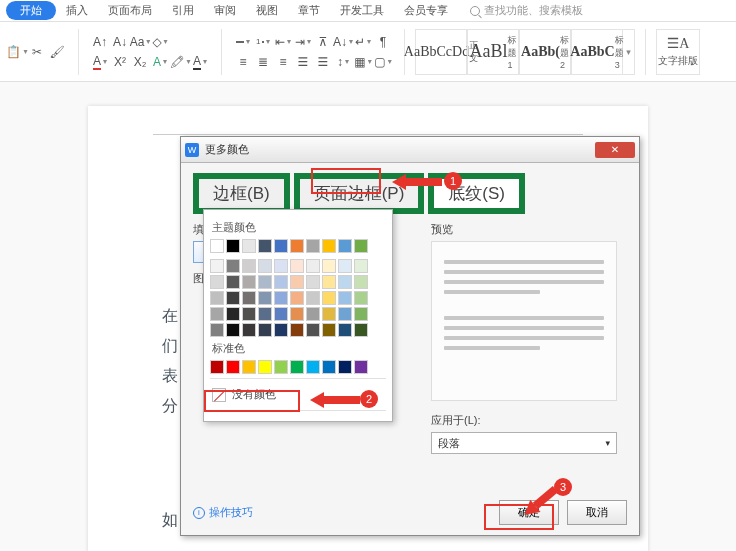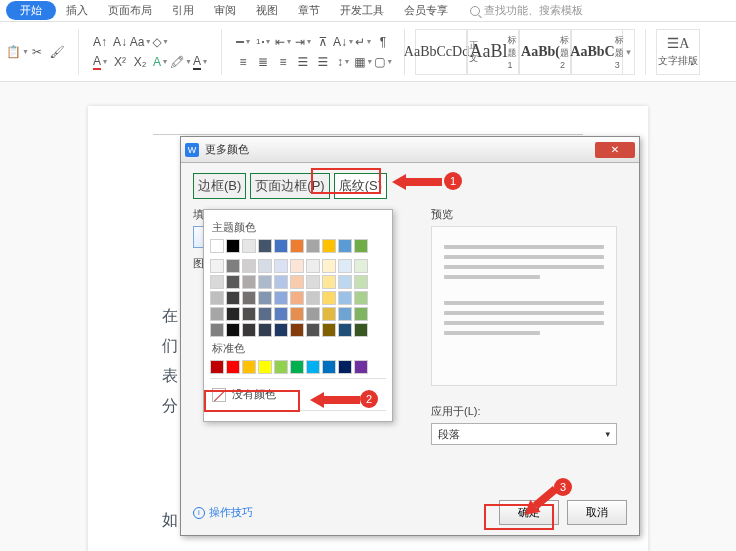--- a/index.html
+++ b/index.html
@@ -38,21 +38,21 @@
   .page .line { width:430px; height:1px; background:#ccc; margin:28px auto 0;}
 
   
   .dialog { position:absolute; top:136px; left:180px; width:460px; height:400px; background:#f5f5f5; border:1px solid #8a8a8a; box-shadow:2px 2px 6px rgba(0,0,0,.3);}
   .titlebar{height:26px;background:linear-gradient(#fdfdfd,#e4e4e4);display:flex;align-items:center;padding:0 4px;border-bottom:1px solid #b4b4b4;}
   .titlebar .wicon{width:14px;height:14px;background:#2b7de9;color:#fff;font-size:9px;display:flex;align-items:center;justify-content:center;border-radius:2px;margin-right:6px;}
   .titlebar .ttxt{font-size:11px;color:#333;}
   .titlebar .closebtn{margin-left:auto;width:40px;height:16px;background:#d04b3e;border-radius:2px;color:#fff;display:flex;align-items:center;justify-content:center;font-size:10px;}
 
   .dlg-tabs{display:flex;gap:4px;margin:10px 0 0 12px;}
-  .dlg-tab{background:#f0f0f0;border:1px solid #15803d;padding:3px 4px;font-size:13px;color:#444;cursor:pointer;}
+  .dlg-tab{background:#f0f0f0;border:6px solid #15803d;padding:3px 14px;font-size:17px;color:#444;cursor:pointer;}
   .dlg-tab.active{background:#fff;position:relative;}
 
   .dlg-body{display:flex;padding:8px 12px 4px 12px;gap:14px;}
   .dlg-left{flex:1;}
   .dlg-right{width:196px;}
   .lbl{font-size:11px;color:#444;margin-bottom:4px;display:block;}
   .fill-combo{width:150px;height:22px;background:linear-gradient(#f9fbff,#e3eeff);border:1px solid #7aa6de;display:flex;align-items:center;justify-content:center;color:#333;font-size:11px;position:relative;cursor:pointer;}
   .fill-combo:after{content:"▾";position:absolute;right:6px;font-size:9px;color:#555;}
   .preview-box{width:186px;height:160px;background:#fcfcfc;border:1px solid #ddd;margin-top:2px;padding:12px;}
   .preview-box .pl{height:4px;background:#c7c7c7;margin:6px 0;border-radius:1px;}
@@ -225,21 +225,21 @@
         <div class="pl"></div>
         <div class="pl"></div>
         <div class="pl"></div>
         <div class="pl" style="width:60%;"></div>
         <div style="height:10px;"></div>
         <div class="pl"></div>
         <div class="pl"></div>
         <div class="pl"></div>
         <div class="pl" style="width:60%;"></div>
       </div>
-      <span class="lbl" style="margin-top:18px;">应用于(L):</span>
+      <span class="lbl" style="margin-top:12px;">应用于(L):</span>
       <div class="applyto-combo">
         <span>段落</span>
       </div>
     </div>
   </div>
 
   <div class="color-panel">
     <div class="cp-label">主题颜色</div>
     <div class="swatches" id="theme-row0">
         <div class="sw" style="background: rgb(255, 255, 255);"></div>

